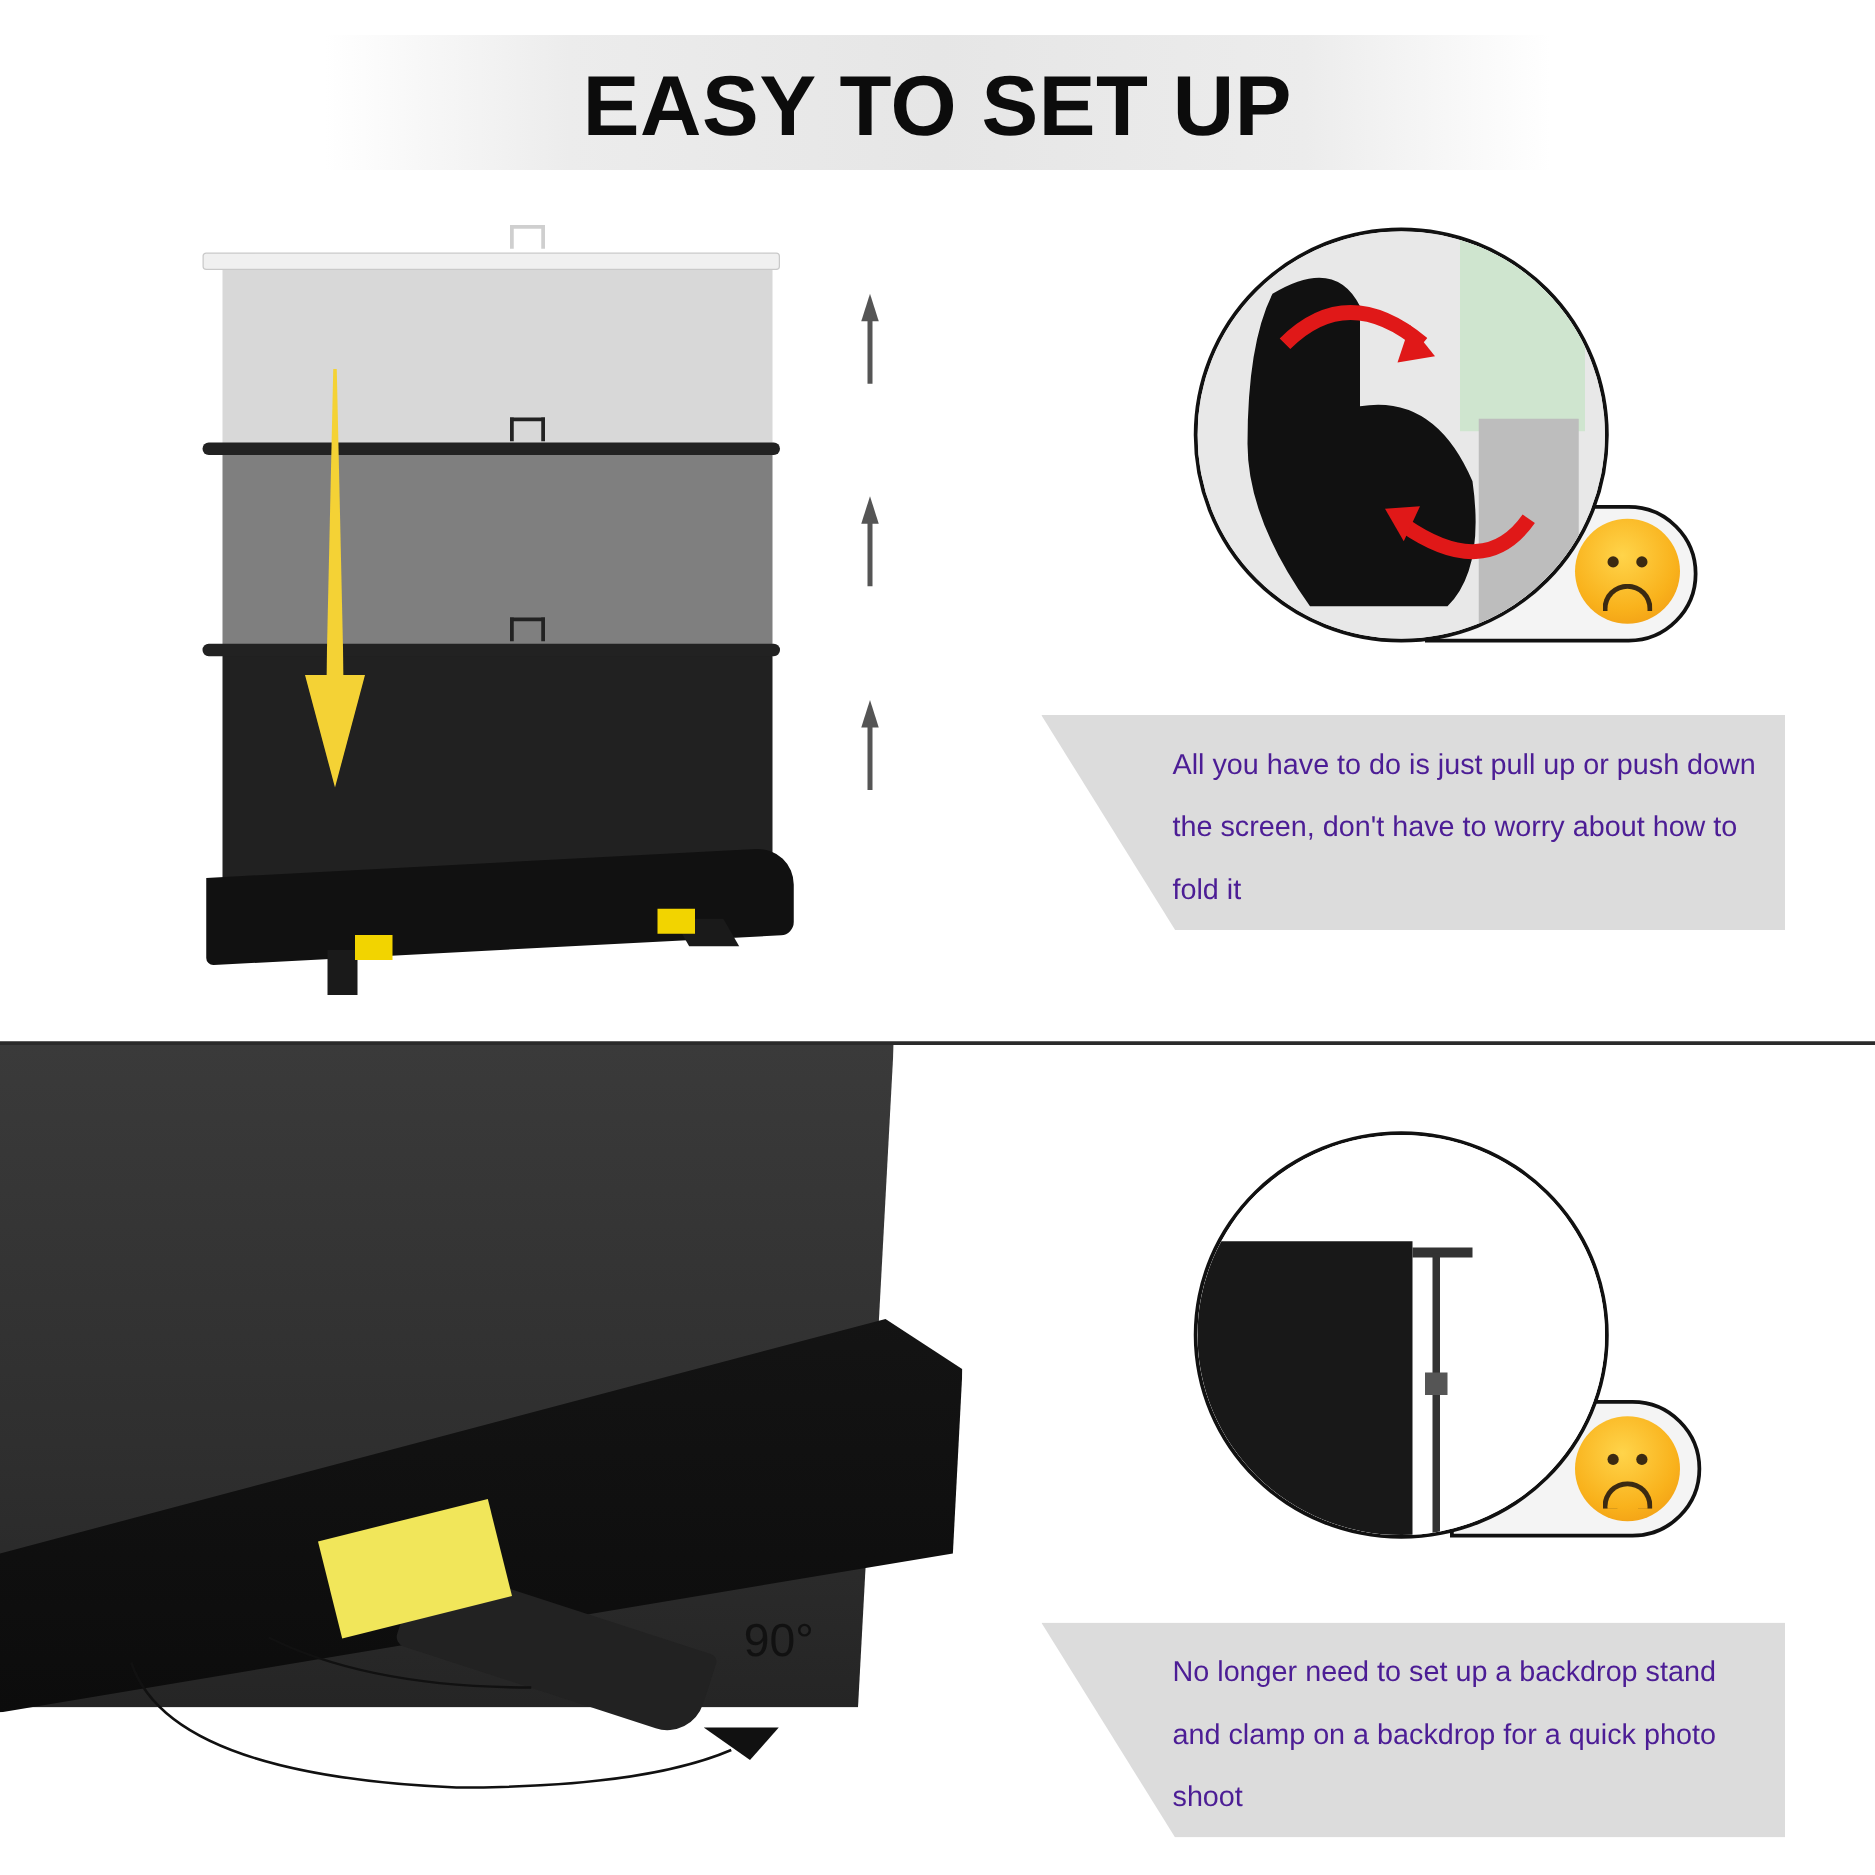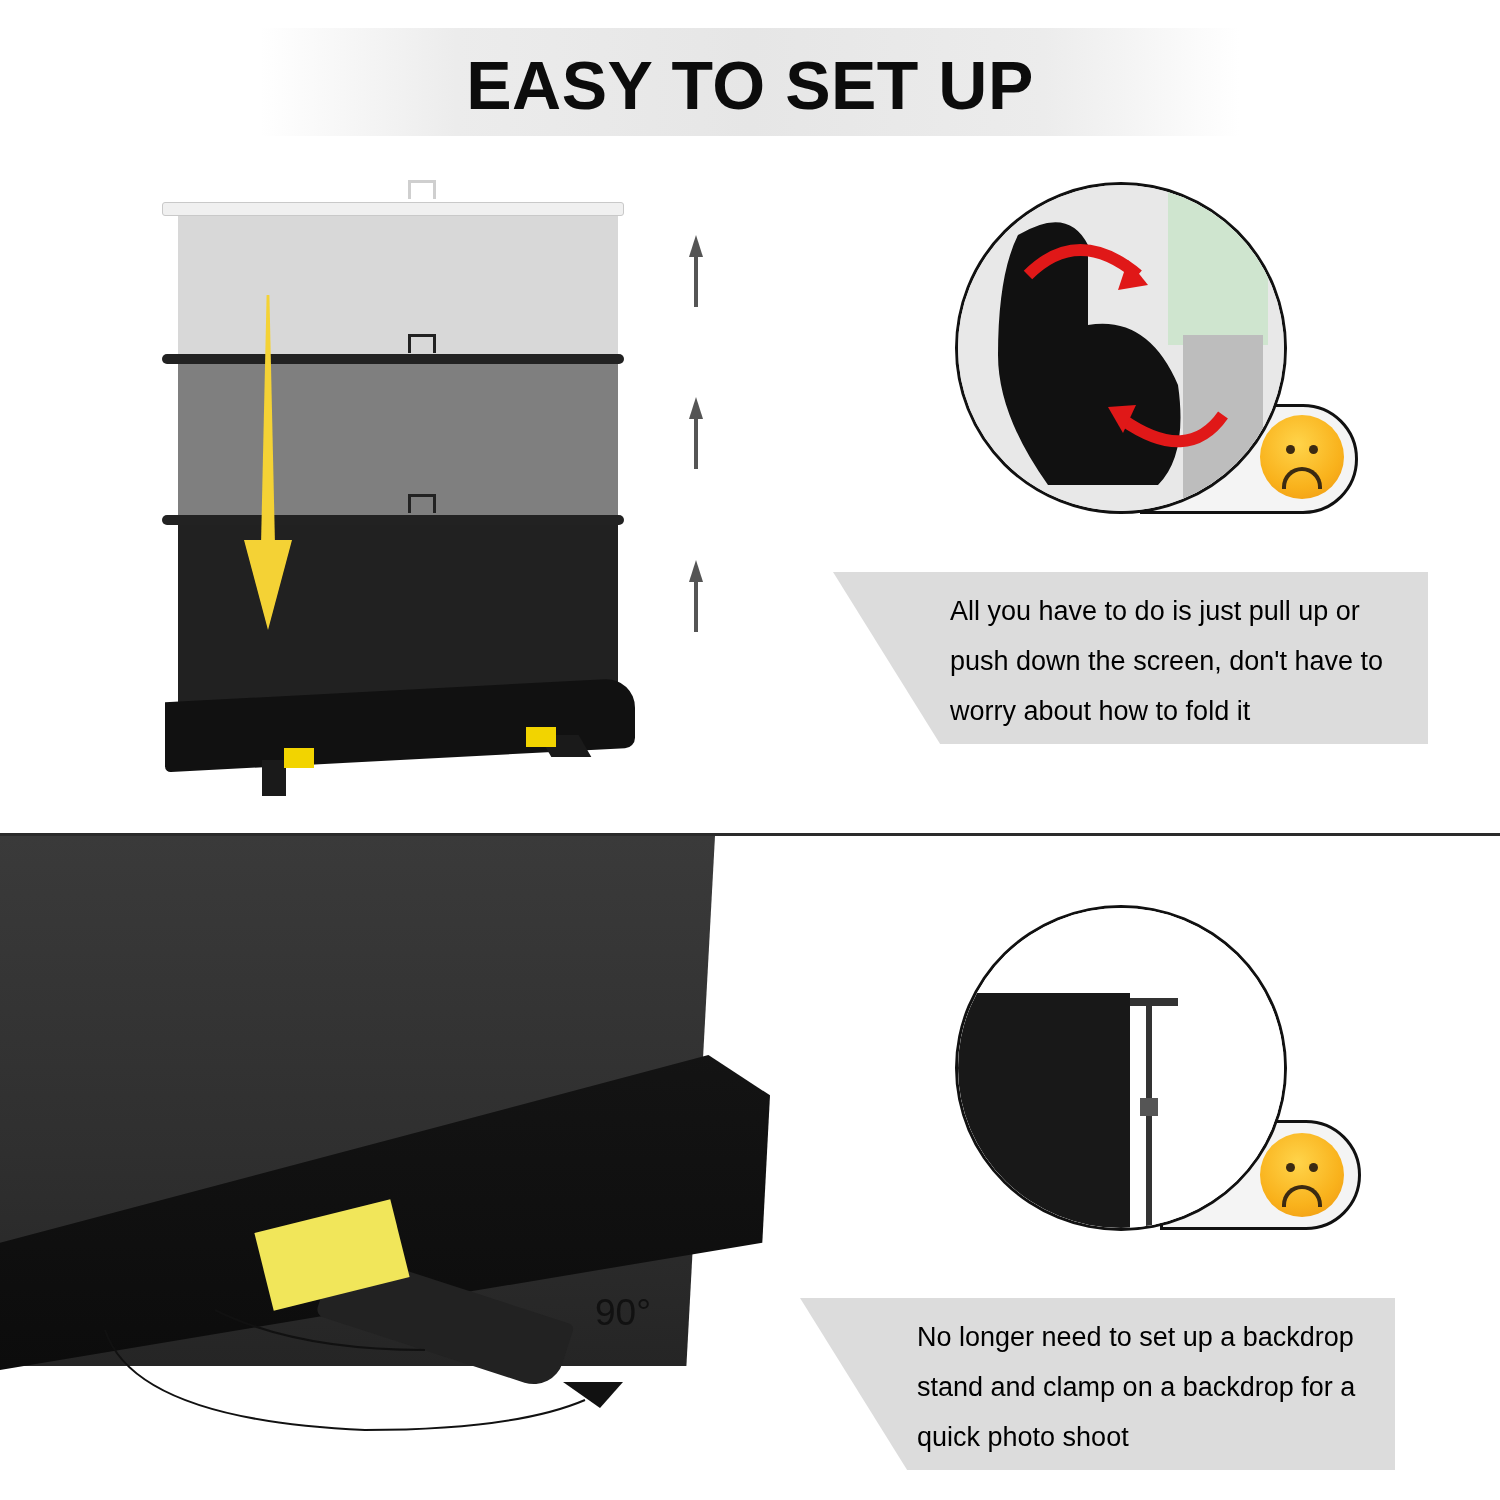--- a/index.html
+++ b/index.html
@@ -9,21 +9,21 @@
   
   .title-band { left:260px; top:28px; width:980px; height:108px;
     background:linear-gradient(90deg, rgba(236,236,236,0) 0%, #ececec 20%, #e6e6e6 50%, #ececec 80%, rgba(236,236,236,0) 100%); }
   .title-text { left:0; top:46px; width:1500px; text-align:center; font-weight:bold; font-size:68px; color:#0c0c0c; letter-spacing:0.5px; }
 
   
   .divider { left:0; top:833px; width:1500px; height:3px; background:#2a2a2a; }
 
   
   .caption { background:#dcdcdc; clip-path:polygon(0 0, 100% 0, 100% 100%, 18% 100%); }
-  .caption-text { position:absolute; left:105px; top:14px; right:20px; font-size:27px; line-height:50px; color:#000000;margin-left:12px; }
+  .caption-text { position:absolute; left:105px; top:14px; right:20px; font-size:23px; line-height:50px; color:#4c1d95; }
 
   
   .screen-top { left:178px; top:212px; width:440px; height:146px; background:#d8d8d8; }
   .screen-mid { left:178px; top:364px; width:440px; height:156px; background:#7f7f7f; }
   .screen-bot { left:178px; top:524px; width:440px; height:210px; background:#212121; }
   .bar { height:10px; background:#222; border-radius:5px; }
   .top-bar { left:162px; top:202px; width:460px; height:12px; background:#f0f0f0; border:1px solid #c9c9c9; border-radius:3px; }
   .handle { width:22px; height:16px; border:3px solid #222; border-bottom:none; background:transparent; }
   .handle.light { border-color:#cfcfcf; }
   .base { left:165px; top:690px; width:470px; height:70px; background:#111; border-radius:0 30px 10px 6px; transform:skewY(-3deg); }
@@ -144,15 +144,15 @@
     <rect x="188" y="95" width="6" height="225" fill="#333"></rect>
     <rect x="182" y="190" width="18" height="18" fill="#555"></rect>
   </svg>
 </div>
 <div class="abs emoji" style="left:1260px;top:1133px;">
   <div class="eye" style="left:26px;"></div>
     <div class="eye" style="left:49px;"></div>
     <div class="mouth"></div>
 </div>
 
-<div class="abs caption" style="left:800px;top:1298px;width:595px;height:172px;">
+<div class="abs caption" style="left:833px;top:1298px;width:595px;height:172px;">
   <div class="caption-text">No longer need to set up a backdrop stand and clamp on a backdrop for a quick photo shoot</div>
 </div>
 
 </body></html>

